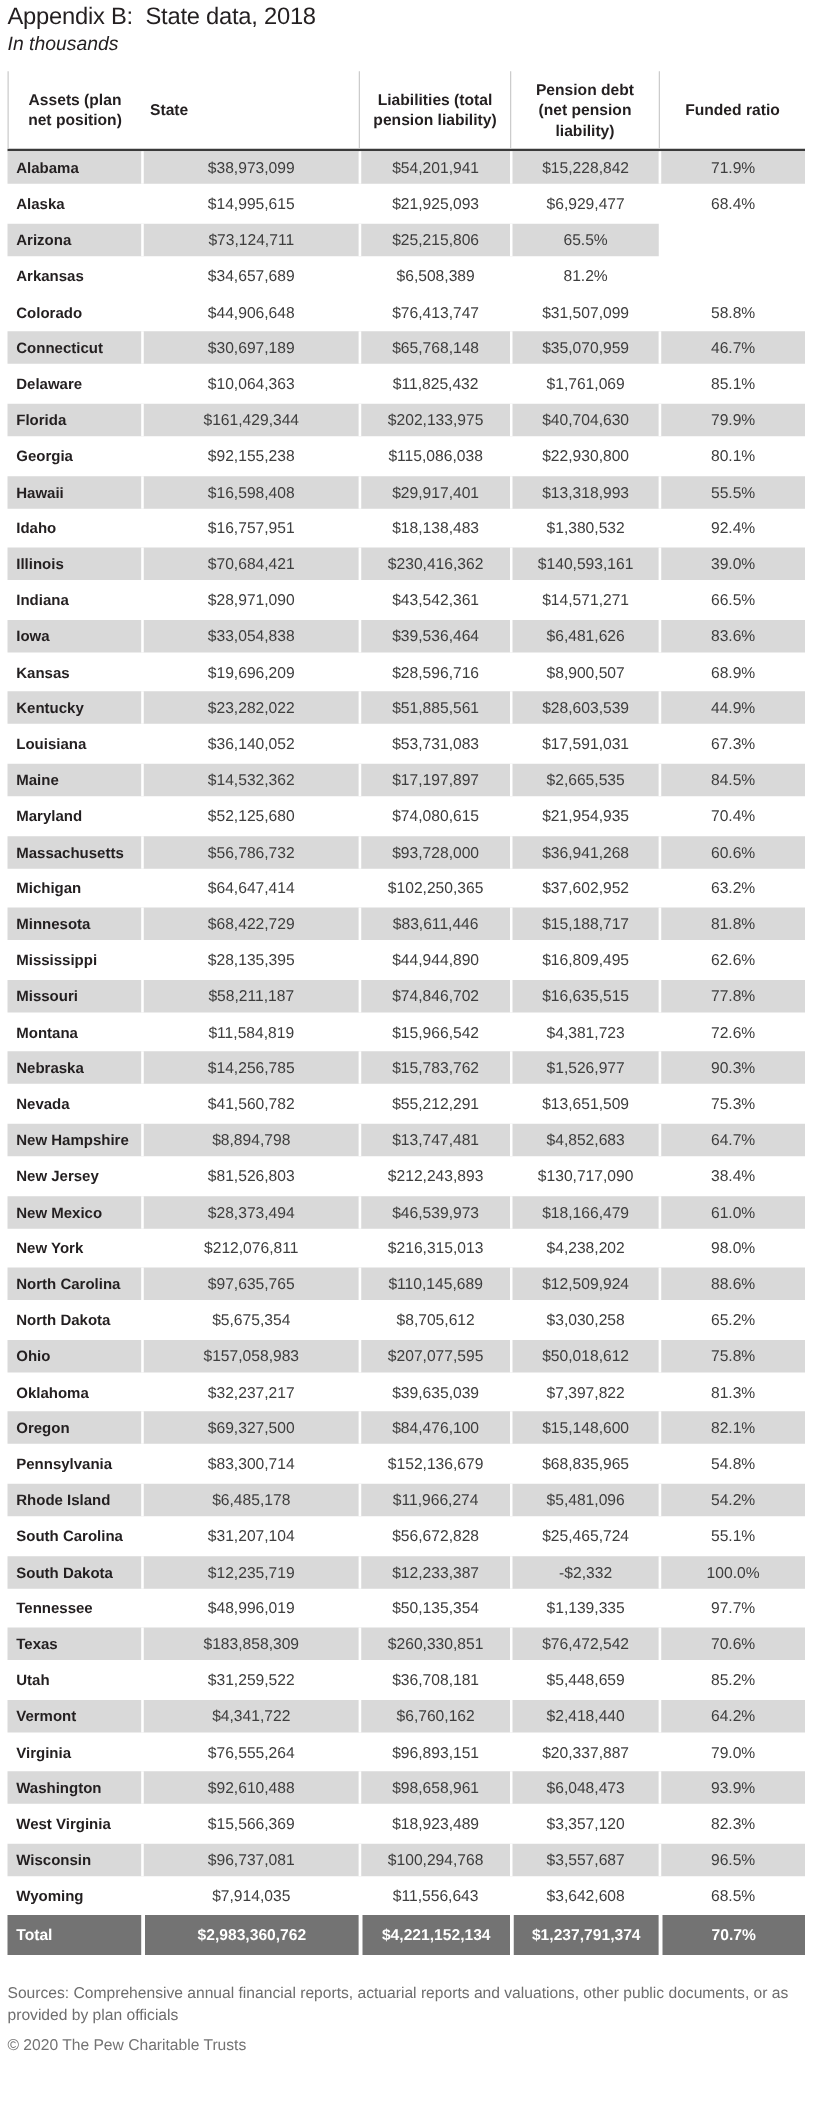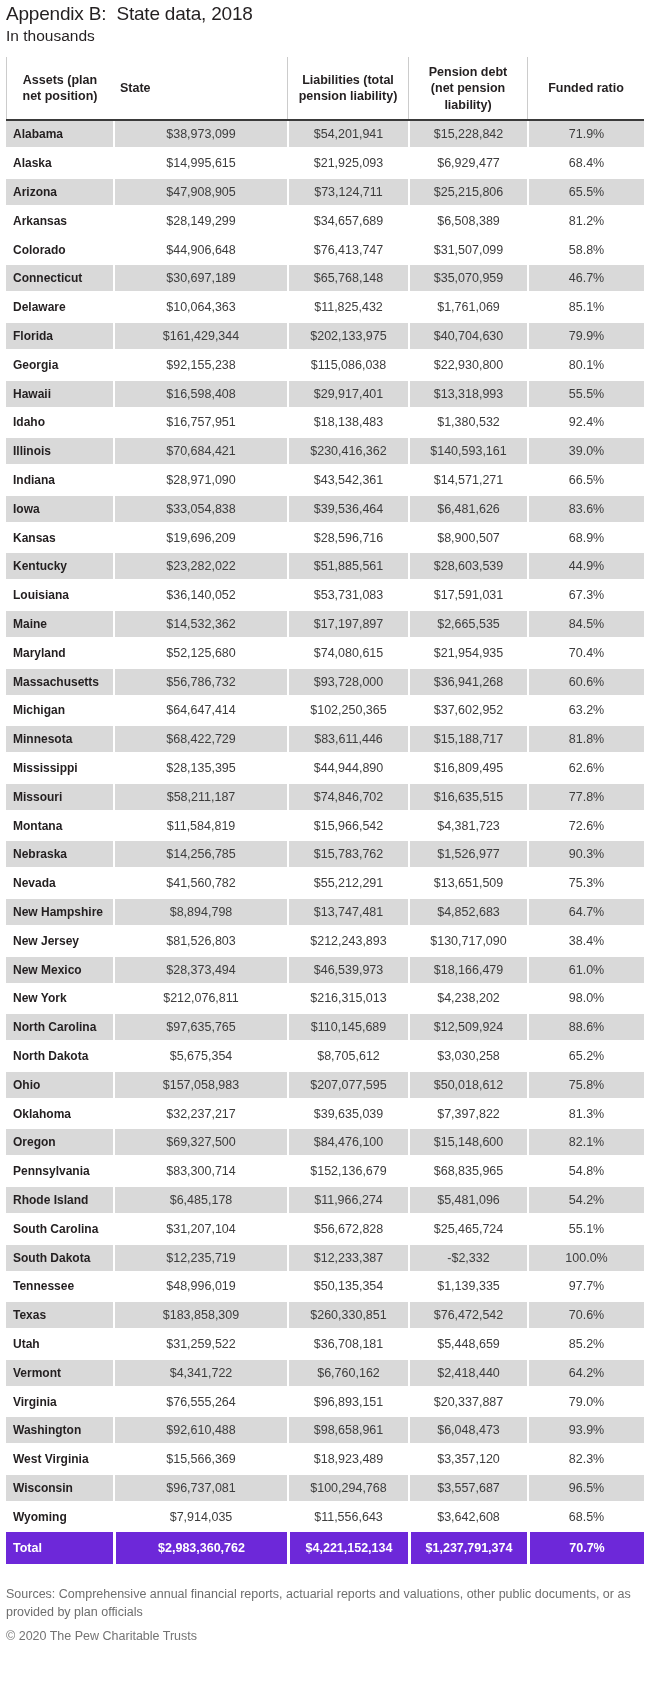--- a/index.html
+++ b/index.html
@@ -23,20 +23,21 @@
     margin: 0;
     letter-spacing: -0.2px;
     white-space: pre-wrap;
     line-height: 1.15;
   }
   .subtitle {
     font-size: 15.5px;
     color: #231f20;
     margin: 2px 0 0 0;
     line-height: 1.2;
+    font-style: italic;
   }
   .grid5 {
     display: grid;
     grid-template-columns: 107px 174px 121px 119px 117px;
   }
   .thead {
     margin-top: 12px;
     border-bottom: 2px solid #3a3a3a;
   }
   .th {
@@ -83,21 +84,21 @@
     padding-left: 7px;
     border-left: none;
   }
   .row.odd .cell  { background: #d9d9d9; }
   .row.even .cell { background: #ffffff; }
   .total-row {
     height: 32px;
     margin-top: 0.5px;
   }
   .total-row .cell {
-    background: #6d28d9;
+    background: #737373;
     color: #ffffff;
     font-weight: bold;
     font-size: 12.5px;
     display: flex;
     align-items: center;
     justify-content: center;
     border-left: 3px solid #ffffff;
     box-sizing: border-box;
     white-space: nowrap;
   }
@@ -145,28 +146,26 @@
     </div>
       <div class="row grid5 even">
       <div class="cell state">Alaska</div>
       <div class="cell">$14,995,615</div>
       <div class="cell">$21,925,093</div>
       <div class="cell">$6,929,477</div>
       <div class="cell">68.4%</div>
     </div>
       <div class="row grid5 odd">
       <div class="cell state">Arizona</div>
-      <div class="cell">$47,908,905</div>
       <div class="cell">$73,124,711</div>
       <div class="cell">$25,215,806</div>
       <div class="cell">65.5%</div>
     </div>
       <div class="row grid5 even">
       <div class="cell state">Arkansas</div>
-      <div class="cell">$28,149,299</div>
       <div class="cell">$34,657,689</div>
       <div class="cell">$6,508,389</div>
       <div class="cell">81.2%</div>
     </div>
       <div class="row grid5 even">
       <div class="cell state">Colorado</div>
       <div class="cell">$44,906,648</div>
       <div class="cell">$76,413,747</div>
       <div class="cell">$31,507,099</div>
       <div class="cell">58.8%</div>

